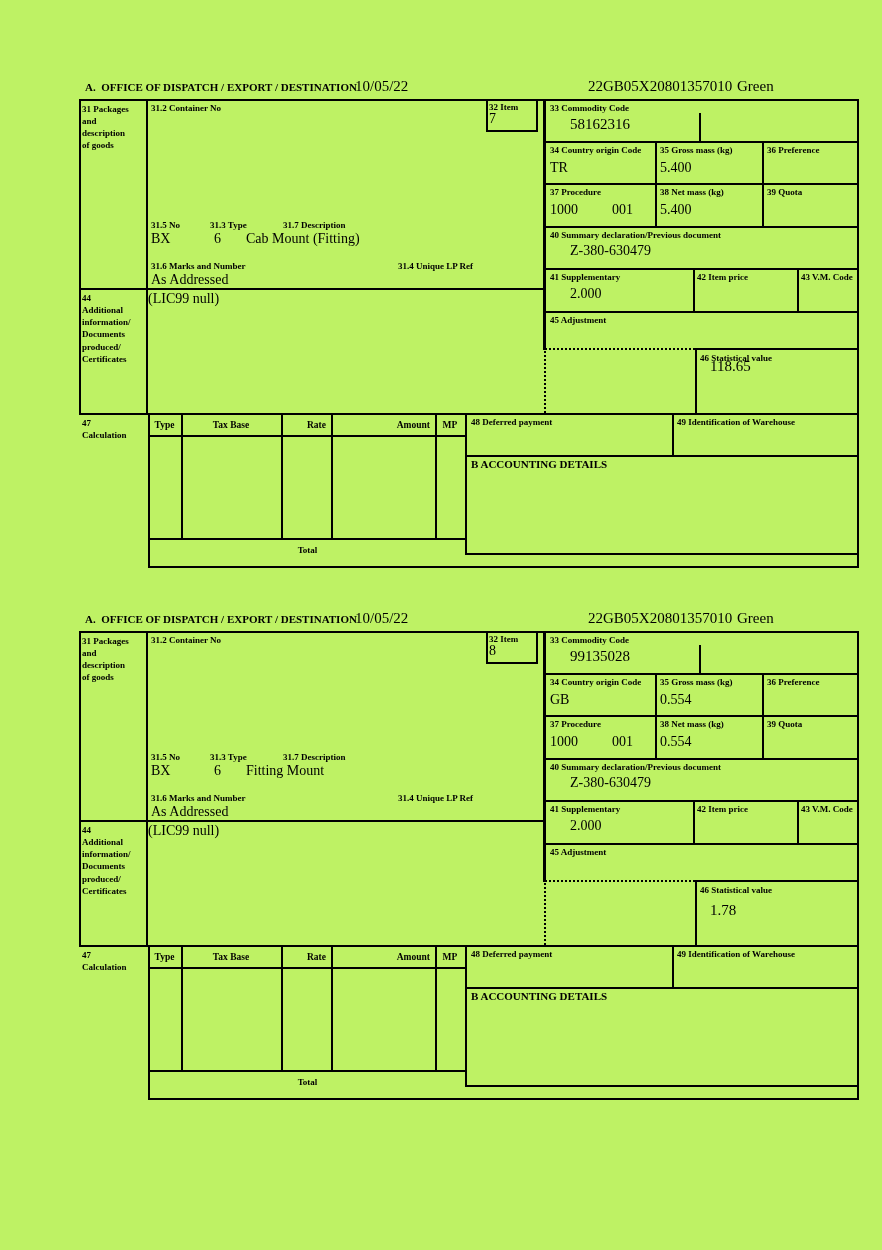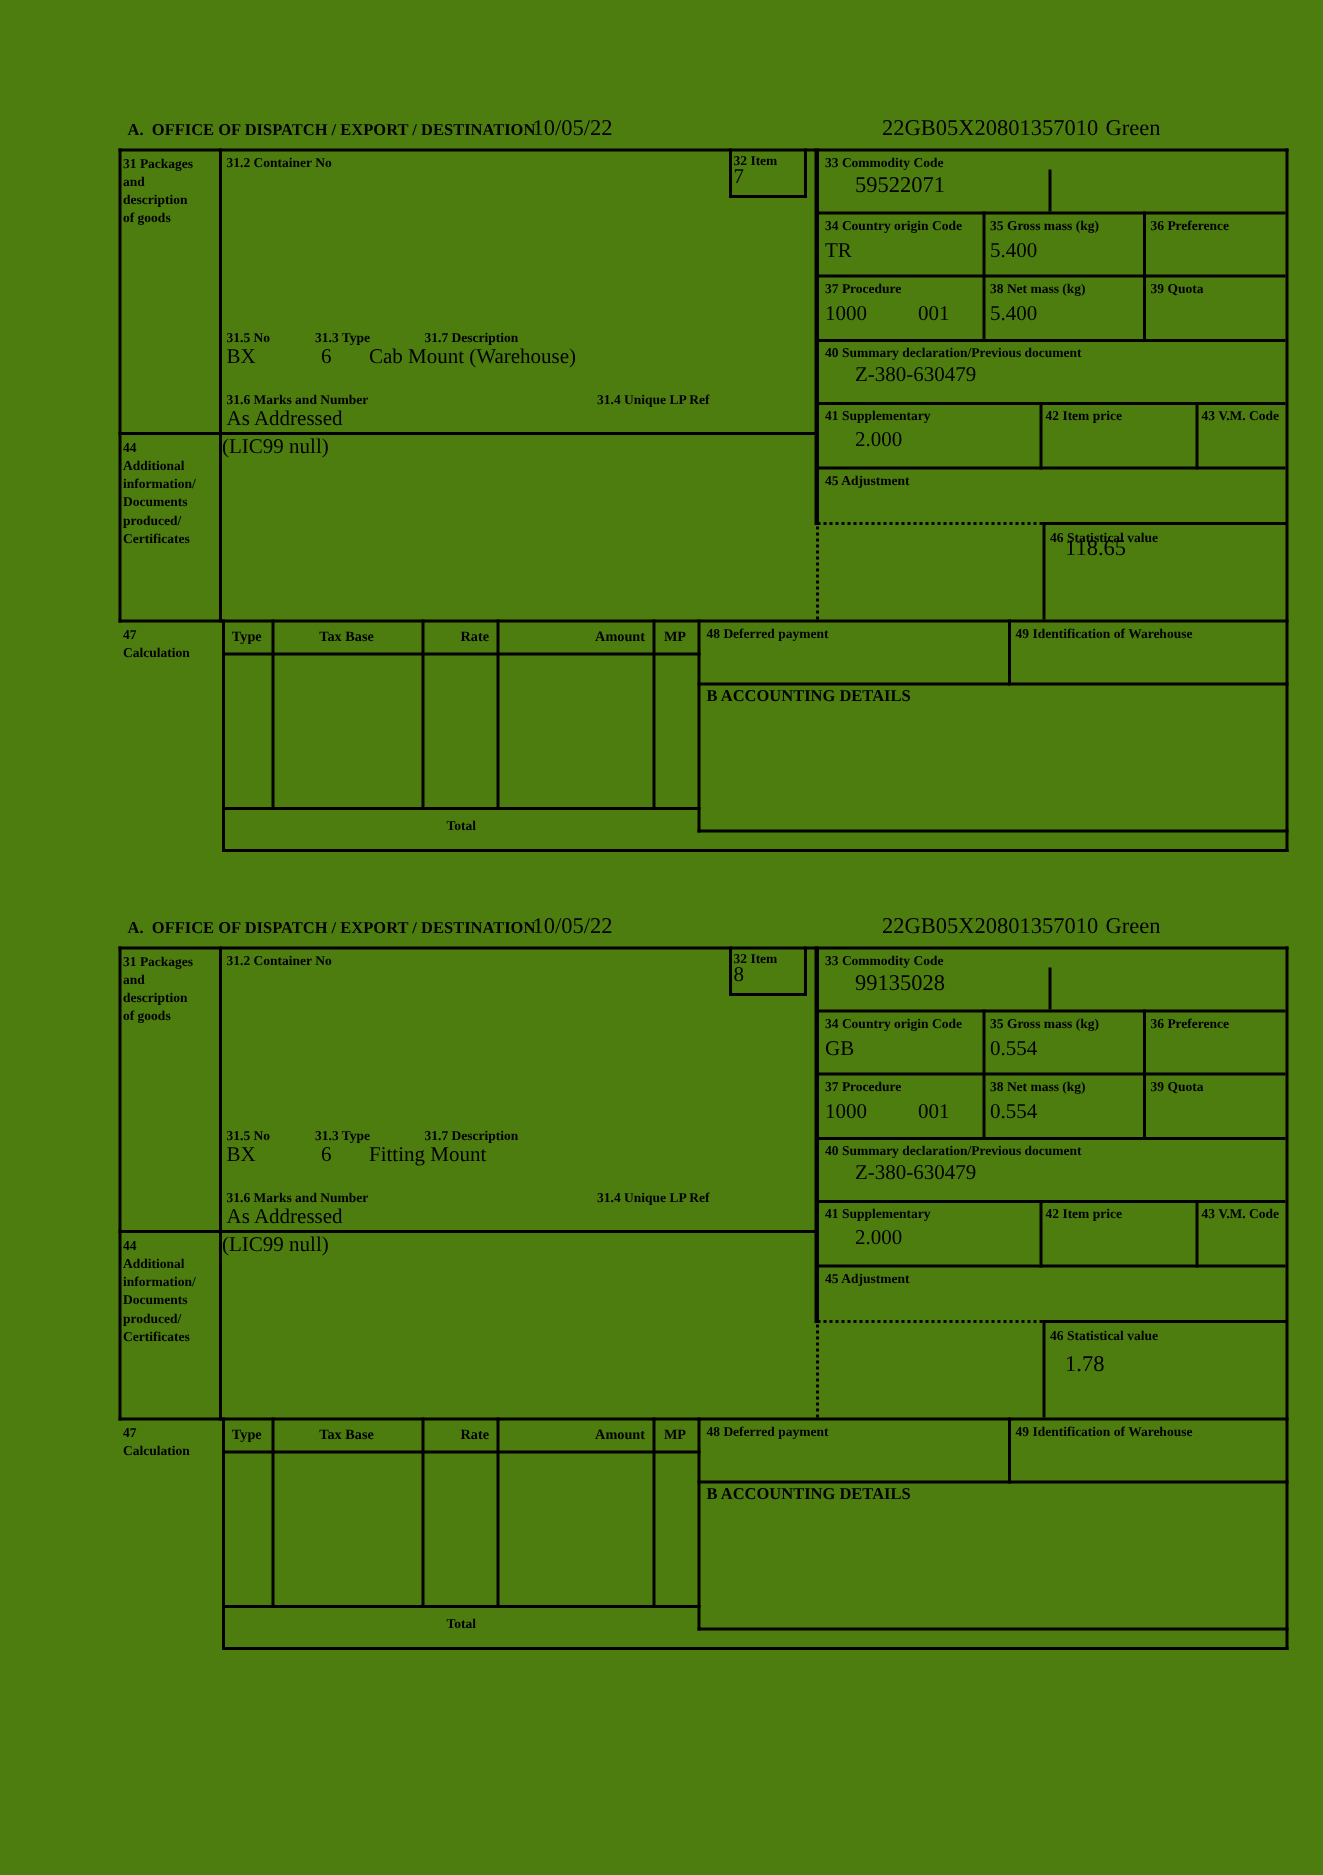--- a/index.html
+++ b/index.html
@@ -1,16 +1,16 @@
 <!DOCTYPE html>
 <html><head>
 <meta charset="utf-8">
 <style>
   html,body{margin:0;padding:0;background:#fff;}
-  .page{position:relative;width:882px;height:1250px;background:#4d7c0f;color:#000;
+  .page{position:relative;width:882px;height:1250px;background:#bef264;color:#000;
         font-family:"Liberation Serif","DejaVu Serif",serif;overflow:hidden;}
   .sec{position:absolute;left:0;width:882px;height:510px;}
   .hl{position:absolute;height:2px;background:#000;}
   .vl{position:absolute;width:2px;background:#000;}
   .vl3{width:3px;}
   .doth{position:absolute;height:0;border-top:2px dotted #000;}
   .dotv{position:absolute;width:0;border-left:2px dotted #000;}
   .lab{position:absolute;font-size:9px;font-weight:bold;line-height:1.35;white-space:pre-line;}
   .val{position:absolute;font-size:14px;line-height:1.1;white-space:pre;}
   .big{font-size:15px;}
@@ -86,28 +86,28 @@
 Calculation</div>
 
     <div class="lab" style="left:151px;top:22px;">31.2 Container No</div>
     <div class="lab" style="left:489px;top:21px;">32 Item</div>
     <div class="val" style="left:489px;top:31px;">7</div>
     <div class="lab" style="left:151px;top:139px;">31.5 No</div>
     <div class="lab" style="left:210px;top:139px;">31.3 Type</div>
     <div class="lab" style="left:283px;top:139px;">31.7 Description</div>
     <div class="val" style="left:151px;top:151px;">BX</div>
     <div class="val" style="left:214px;top:151px;">6</div>
-    <div class="val" style="left:246px;top:151px;">Cab Mount (Warehouse)</div>
+    <div class="val" style="left:246px;top:151px;">Cab Mount (Fitting)</div>
     <div class="lab" style="left:151px;top:180px;">31.6 Marks and Number</div>
     <div class="lab" style="left:398px;top:180px;">31.4 Unique LP Ref</div>
     <div class="val" style="left:151px;top:192px;">As Addressed</div>
     <div class="val" style="left:148px;top:211px;">(LIC99 null)</div>
 
     <div class="lab" style="left:550px;top:22px;">33 Commodity Code</div>
-    <div class="val big" style="left:570px;top:36px;">59522071</div>
+    <div class="val big" style="left:570px;top:36px;">58162316</div>
     <div class="lab" style="left:550px;top:64px;">34 Country origin Code</div>
     <div class="val" style="left:550px;top:80px;">TR</div>
     <div class="lab" style="left:660px;top:64px;">35 Gross mass (kg)</div>
     <div class="val" style="left:660px;top:80px;">5.400</div>
     <div class="lab" style="left:767px;top:64px;">36 Preference</div>
     <div class="lab" style="left:550px;top:106px;">37 Procedure</div>
     <div class="val" style="left:550px;top:122px;">1000</div>
     <div class="val" style="left:612px;top:122px;">001</div>
     <div class="lab" style="left:660px;top:106px;">38 Net mass (kg)</div>
     <div class="val" style="left:660px;top:122px;">5.400</div>

